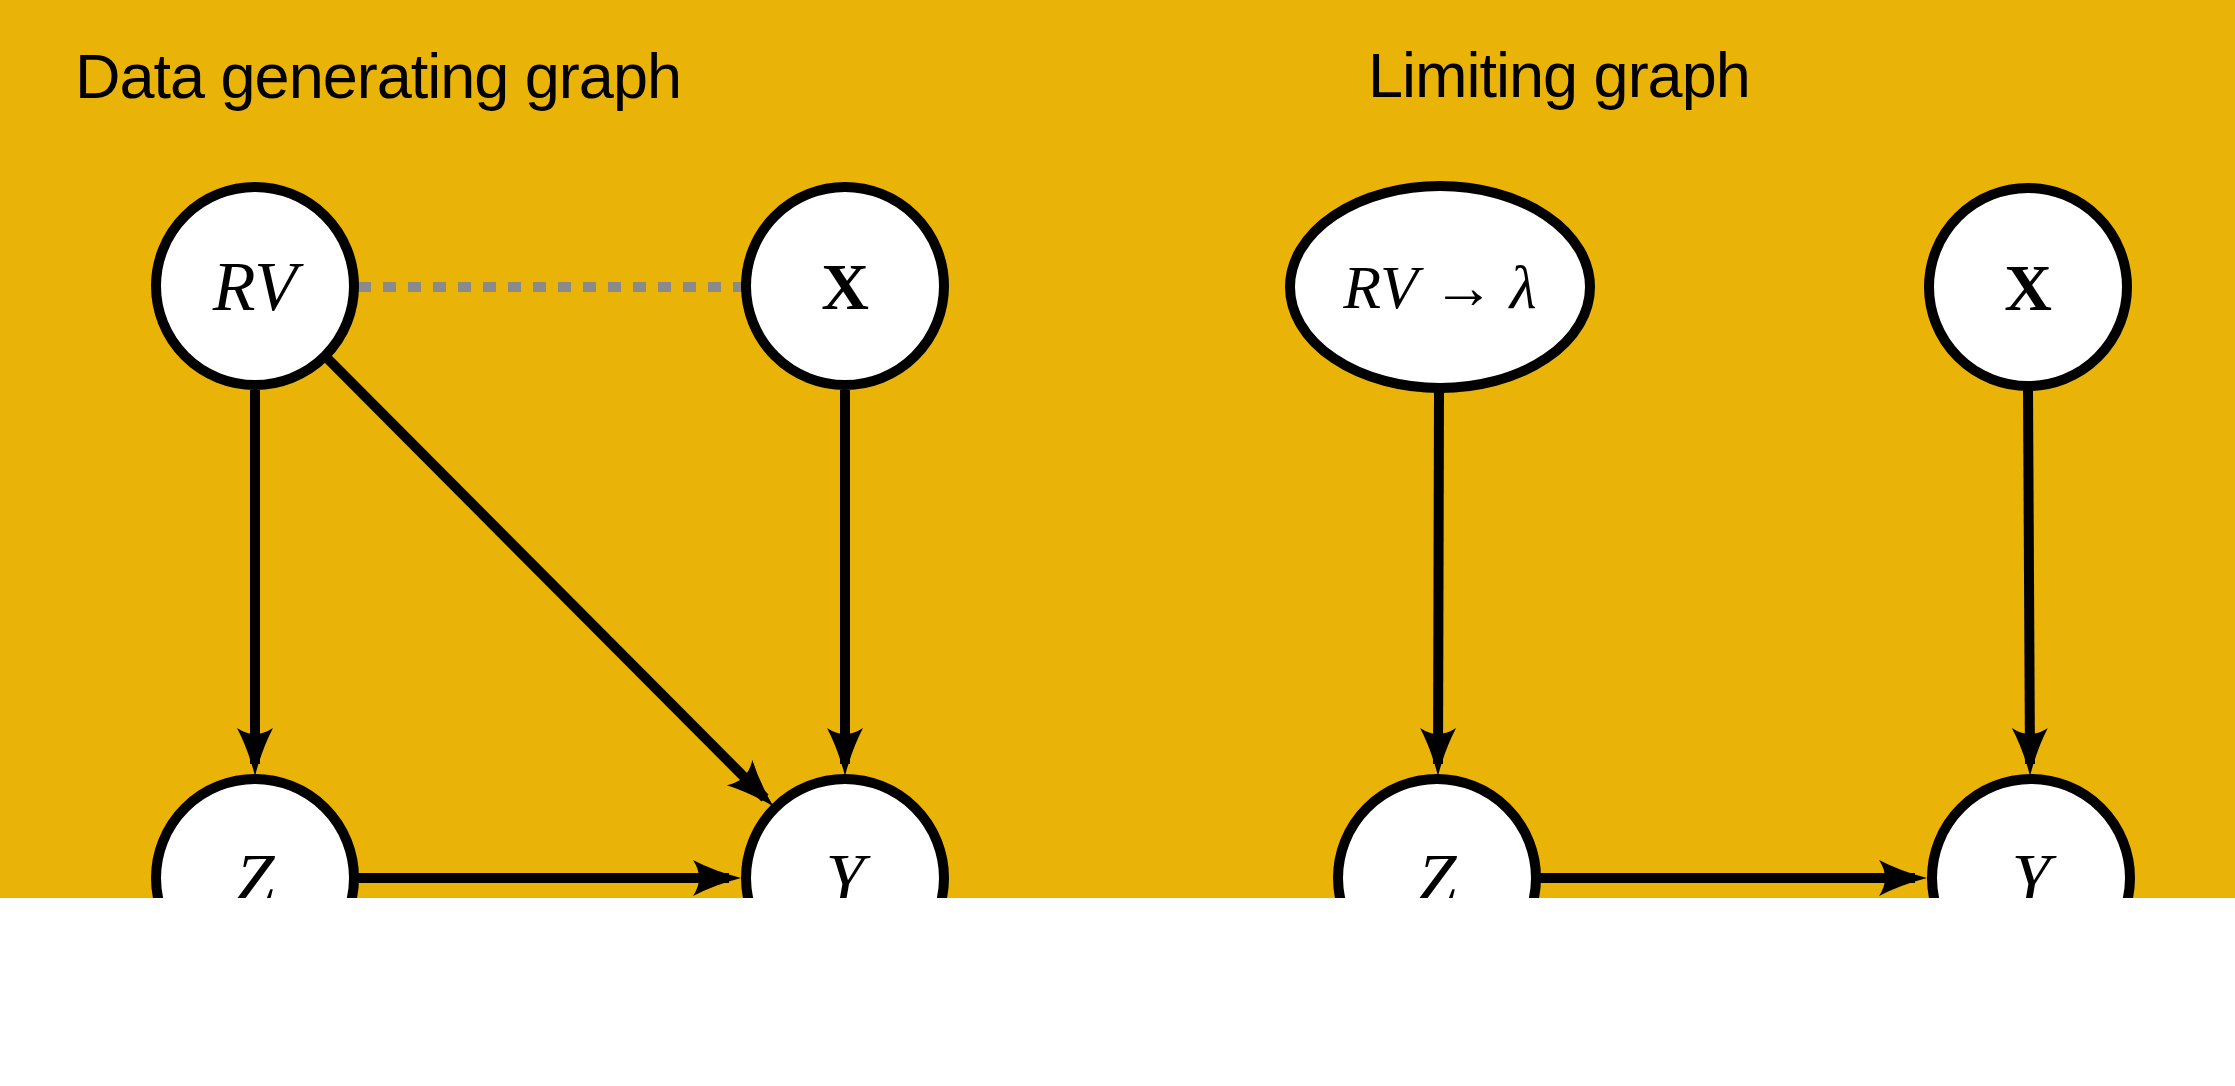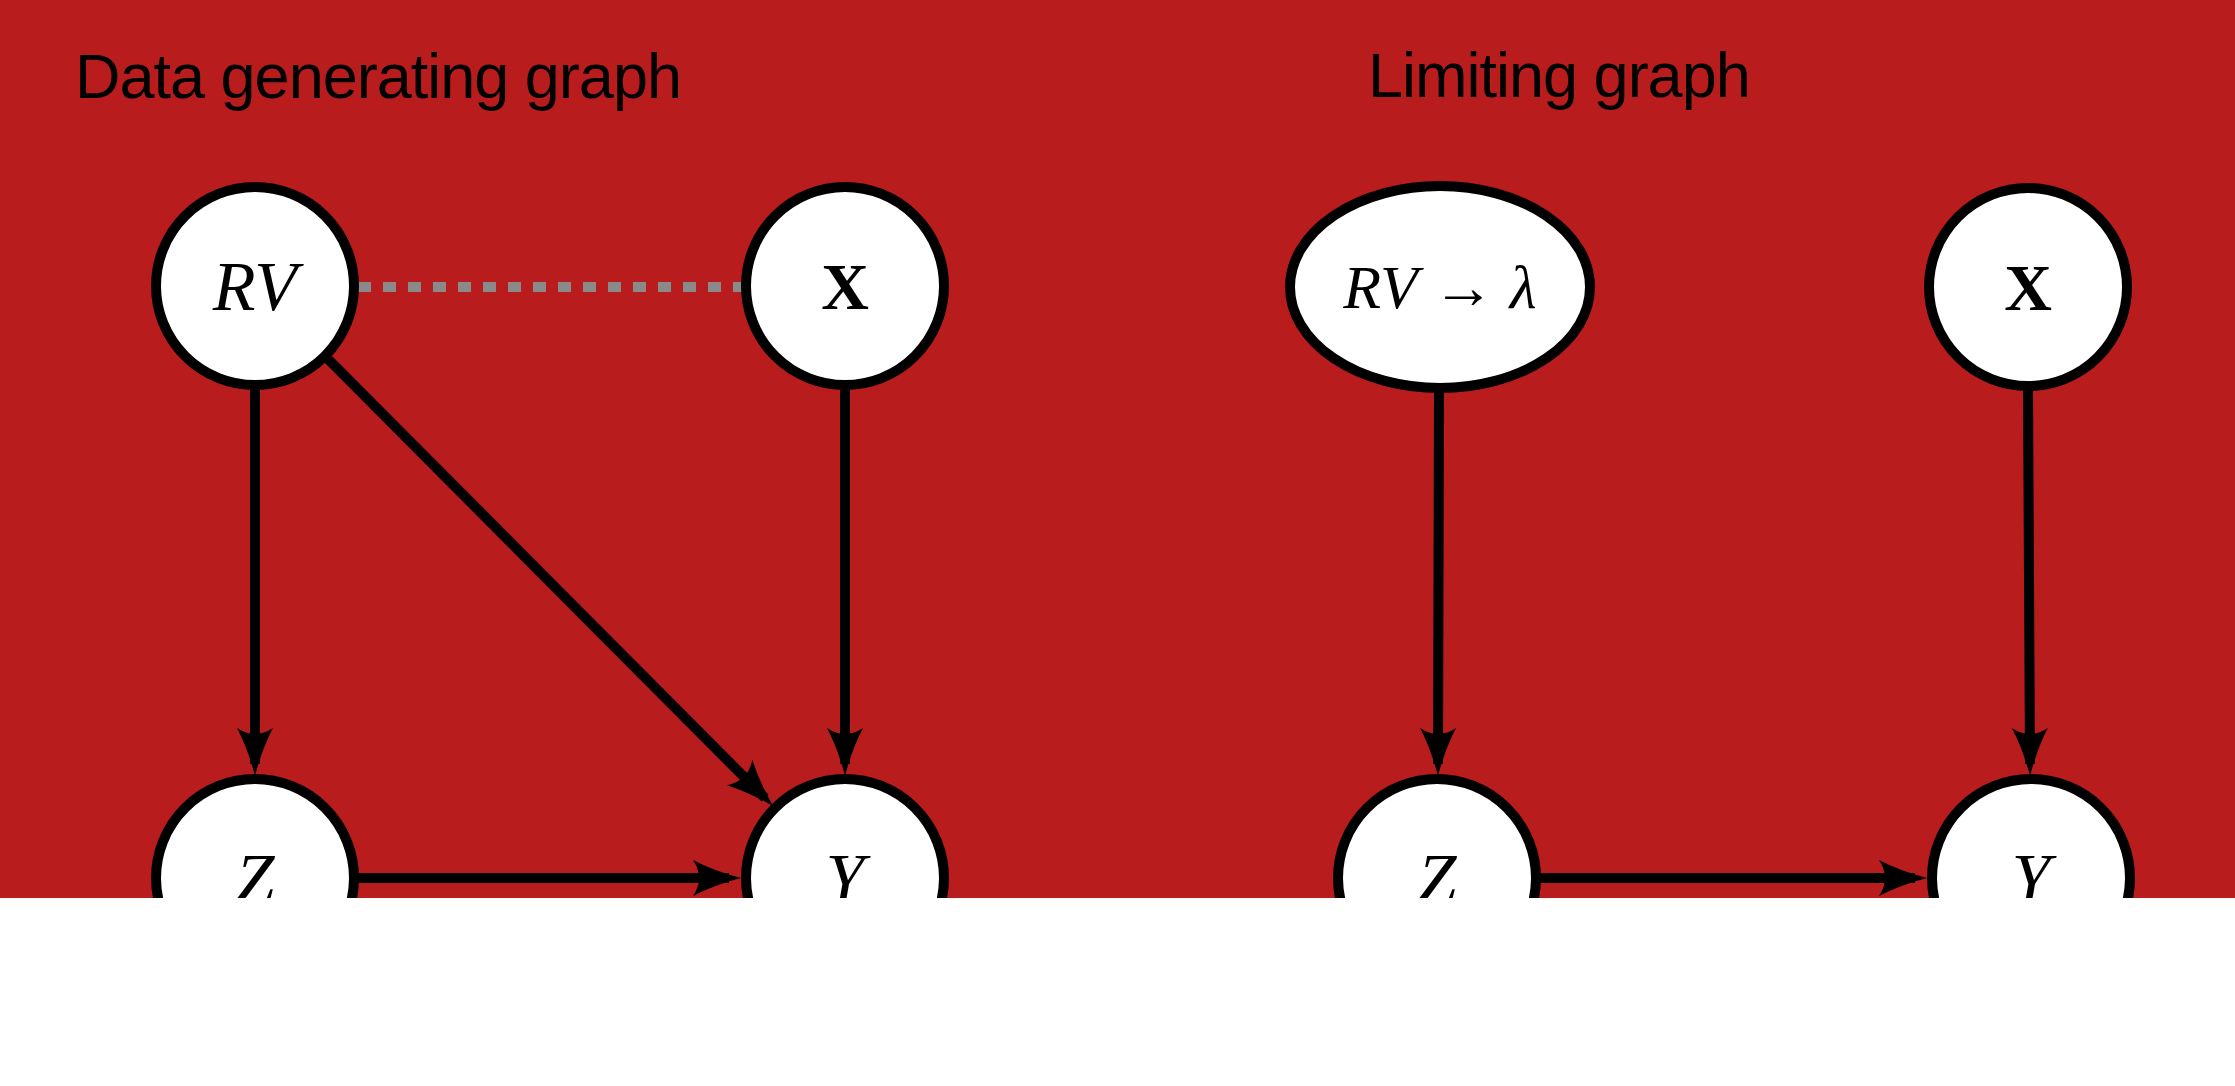--- a/index.html
+++ b/index.html
@@ -4,21 +4,21 @@
 <style>
   html, body {
     margin: 0;
     padding: 0;
     background: #ffffff;
   }
   .figure {
     width: 2235px;
     height: 898px;
     position: relative;
-    background: #b91c1c;
+    background: #eab308;
     font-family: "Liberation Sans", sans-serif;
   }
   svg { display: block; }
   .graph-title {
     font-family: "Liberation Sans", "DejaVu Sans", sans-serif;
     font-size: 63px;
     letter-spacing: -1px;
     fill: #000000;
   }
   .node-shape {

